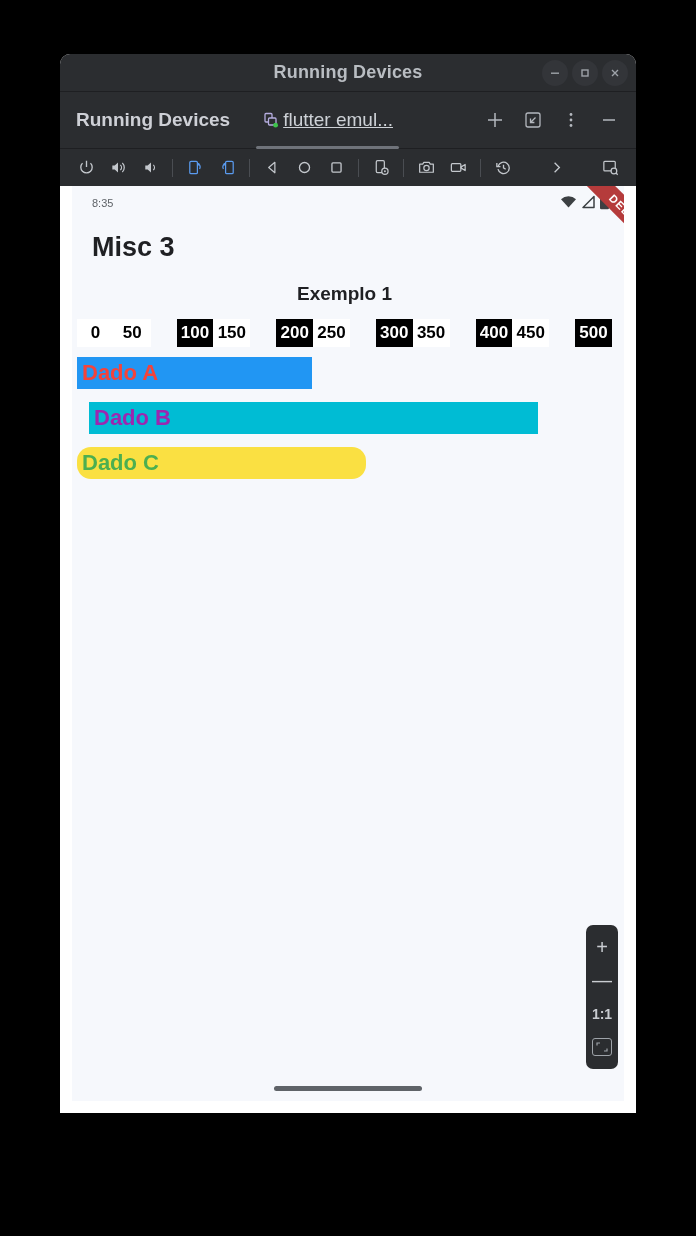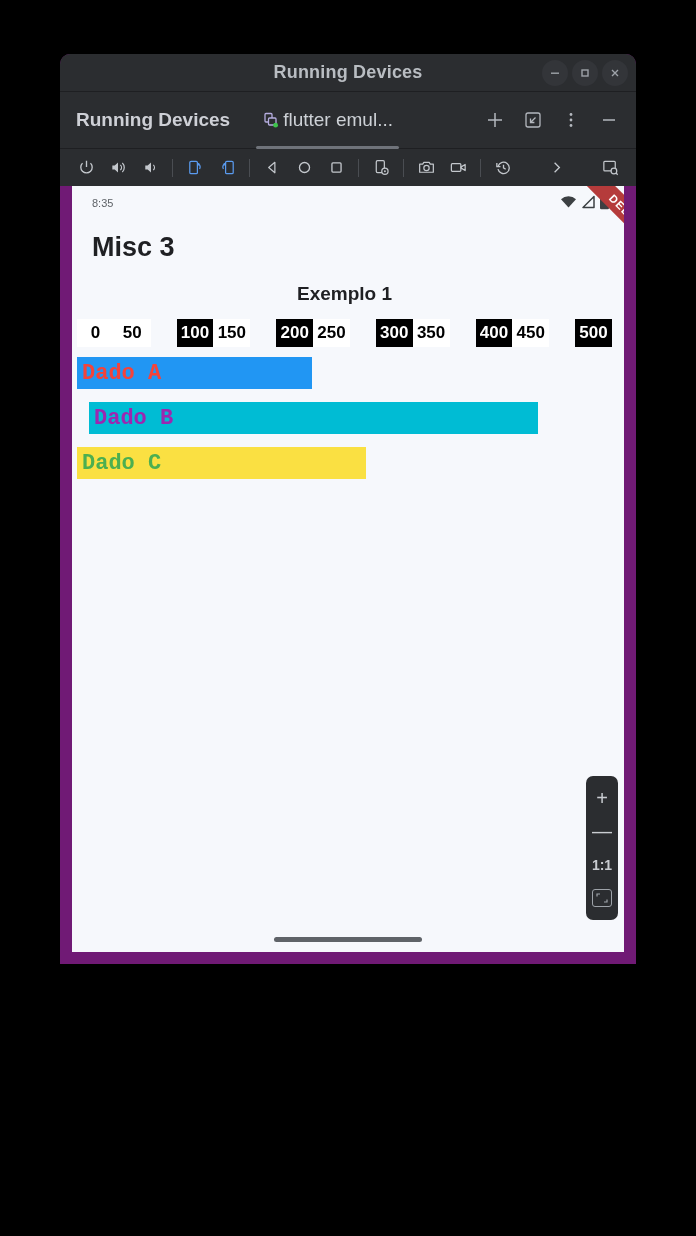--- a/index.html
+++ b/index.html
@@ -11,22 +11,22 @@
     font-family: "Liberation Sans", sans-serif;
     overflow: hidden;
   }
 
   
   #ide-window {
     position: absolute;
     left: 60px;
     top: 54px;
     width: 576px;
-    height: 910px;
-    background: #701a75;
+    height: 1059px;
+    background: #ffffff;
     border-radius: 10px 10px 0 0;
     overflow: hidden;
     display: flex;
     flex-direction: column;
   }
 
   
   #title-bar {
     height: 38px;
     background: #2b2d30;
@@ -87,20 +87,21 @@
     gap: 3px;
     margin-left: 26px;
     padding: 4px 6px;
     position: relative;
     cursor: pointer;
   }
   #device-tab .tab-label {
     color: #cdd1d6;
     font-size: 19px;
     white-space: nowrap;
+    text-decoration: underline;
   }
   #device-tab::after {
     content: "";
     position: absolute;
     left: 0; right: 0; bottom: -14px;
     height: 3px;
     background: #6f737a;
     border-radius: 2px;
   }
   .device-tab-icon { position: relative; width: 18px; height: 18px; }
@@ -222,21 +223,21 @@
     align-items: center;
     justify-content: center;
     font-size: 17px;
     font-weight: bold;
     background: #ffffff;
     color: #000000;
   }
   .tick.inverted { background: #000000; color: #ffffff; margin-left: 26px; }
 
   #bars { margin: 10px 5px 0 5px; }
-  .bar-row { height: 32px; margin-bottom: 13px; font-family: Liberation Mono, monospace; }
+  .bar-row { height: 32px; margin-bottom: 13px; }
   .bar {
     height: 100%;
     display: flex;
     align-items: center;
     padding-left: 5px;
   }
   .bar-label {
     font-size: 22px;
     font-weight: bold;
     white-space: nowrap;
@@ -509,21 +510,21 @@
             <div class="bar" style="width: 44%; background: rgb(33, 150, 243);">
               <span class="bar-label" style="color: rgb(244, 67, 58);">Dado A</span>
             </div>
           </div>
           <div class="bar-row">
             <div class="bar" style="width: 84%; background: rgb(0, 188, 212); margin-left: 12px;">
               <span class="bar-label" style="color: rgb(156, 39, 176);">Dado B</span>
             </div>
           </div>
           <div class="bar-row">
-            <div class="bar" style="width: 54%; background: rgb(250, 224, 66);">
+            <div class="bar" style="width: 54%; background: rgb(250, 224, 66); border-radius: 14px;">
               <span class="bar-label" style="color: rgb(76, 175, 80);">Dado C</span>
             </div>
           </div>
         </div>
     </div>
 
     <div id="zoom-panel">
       <div class="zoom-btn">+</div>
       <div class="zoom-btn">—</div>
       <div class="zoom-btn small">1:1</div>

